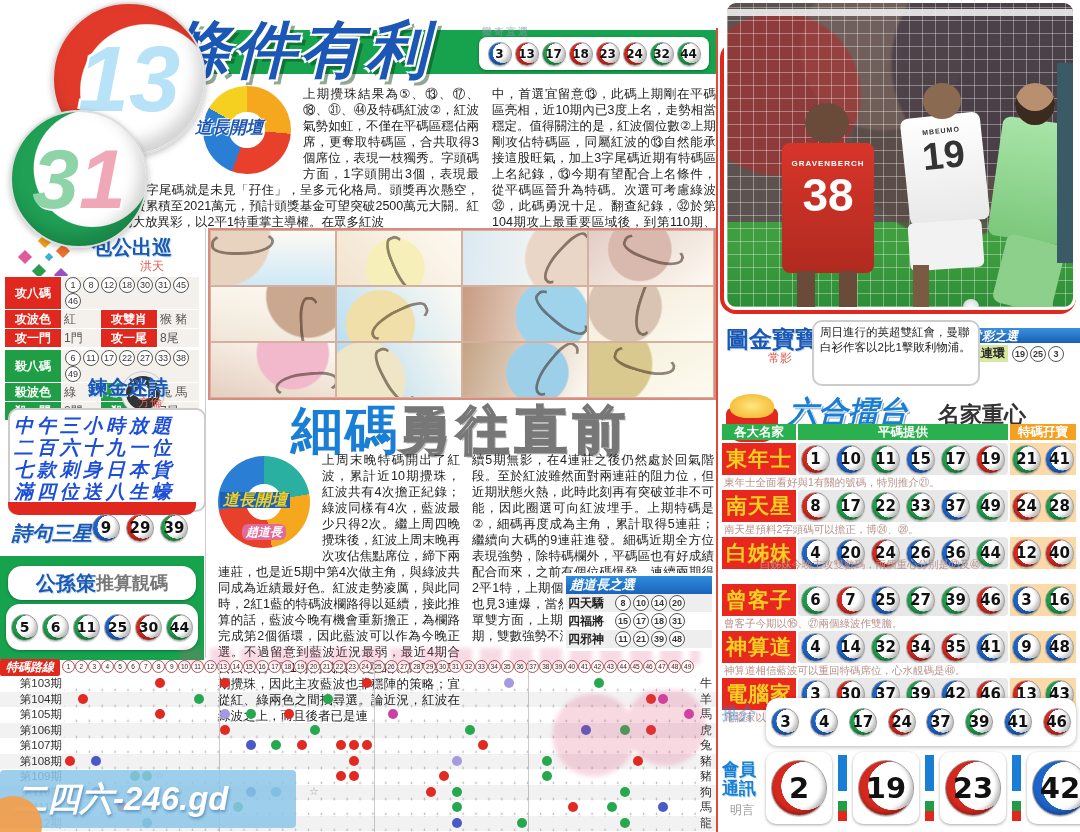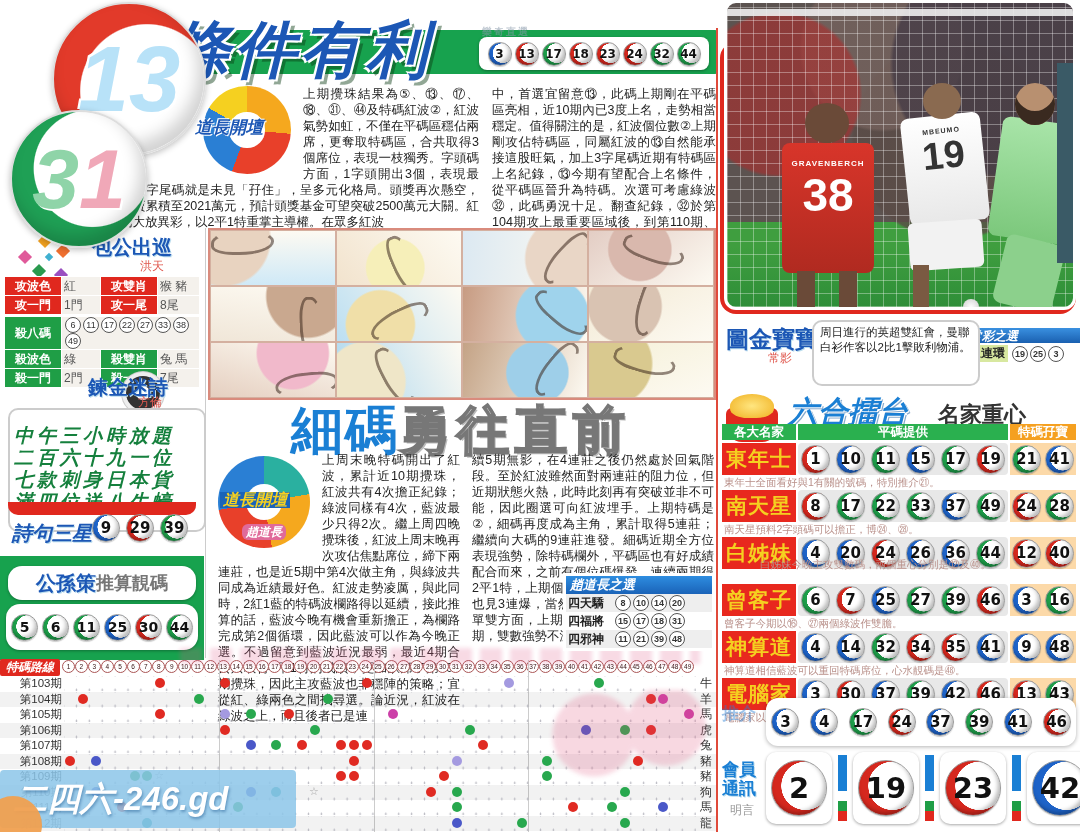--- a/index.html
+++ b/index.html
@@ -46,22 +46,22 @@
   .sig{color:#d5281e;font-weight:bold;float:right;}
   
   .sideTitle{font-size:20px;font-weight:bold;color:#1c57b5;text-shadow:1px 1px 0 #bde;}
   .author{color:#e05a50;font-size:12px;}
   table.bg{border-collapse:collapse;width:196px;font-size:12px;}
   table.bg td{border:1px solid #fff;padding:0 2px;height:18px;}
   td.lab{color:#fff;font-weight:bold;width:52px;text-align:center;font-size:12px;}
   td.atk{background:#e0281e;} td.kil{background:#1f9e46;}
   td.val{background:#f4f1ec;color:#555;}
   .poemBox{left:8px;top:408px;width:186px;height:92px;background:#fff;border:2px solid #ccc;
-     border-radius:10px;padding:14px 4px;font-family:"DejaVu Serif",serif;font-weight:bold;
-     font-size:19px;line-height:22px;letter-spacing:4px;color:#15803d;font-style:italic;}
+     border-radius:10px;padding:4px 4px;font-family:"DejaVu Serif",serif;font-weight:bold;
+     font-size:19px;line-height:22px;letter-spacing:4px;color:#1d4ed8;font-style:italic;}
   .redBand{left:8px;top:502px;width:188px;height:13px;background:#e0281e;border-radius:0 0 10px 10px;}
   .greenPanel{left:0;top:556px;width:204px;height:104px;background:#17a24e;}
   .pill{background:#fff;border-radius:14px;box-shadow:0 1px 3px rgba(0,0,0,.3);
      display:flex;align-items:center;justify-content:center;}
   
   .gridBox{left:208px;top:228px;width:504px;height:168px;border:2px solid #d98b7d;
      display:grid;grid-template-columns:repeat(4,1fr);grid-template-rows:repeat(3,1fr);}
   .gridBox>div{border:1px solid #d4b0a0;position:relative;overflow:hidden;}
   .headline{left:218px;top:396px;width:486px;text-align:center;font-weight:bold;font-size:52px;}
   .hl1{color:#1a7fd4;letter-spacing:2px;}
@@ -194,20 +194,24 @@
     <i style="left:26px;top:4px;background:#f0a020;"></i>
   <i style="left:44px;top:14px;background:#f07030;"></i>
     <i style="left:20px;top:34px;background:#2a9a4e;"></i>
   <i style="left:42px;top:38px;background:#9a50c0;"></i>
     <i style="left:32px;top:22px;width:6px;height:6px;background:#40b0d0;"></i>
 </div>
 <div class="abs sideTitle" style="left:92px;top:234px;">包公出巡</div>
 <div class="abs author" style="left:140px;top:258px;">洪天</div>
 <table class="bg abs" style="left:4px;top:276px;">
   <tbody>
+      <tr>
+        <td class="lab atk">攻八碼</td>
+      <td class="val" colspan="3"><span class="circ">1</span><span class="circ">8</span><span class="circ">12</span><span class="circ">18</span><span class="circ">30</span><span class="circ">31</span><span class="circ">45</span><span class="circ">46</span></td>
+      </tr>
   <tr>
         <td class="lab atk">攻波色</td>
         <td class="val" style="width:34px;">紅</td>
       <td class="lab atk">攻雙肖</td>
         <td class="val">猴 豬</td>
       </tr>
   <tr>
         <td class="lab atk">攻一門</td>
         <td class="val">1門</td>
       <td class="lab atk">攻一尾</td>

